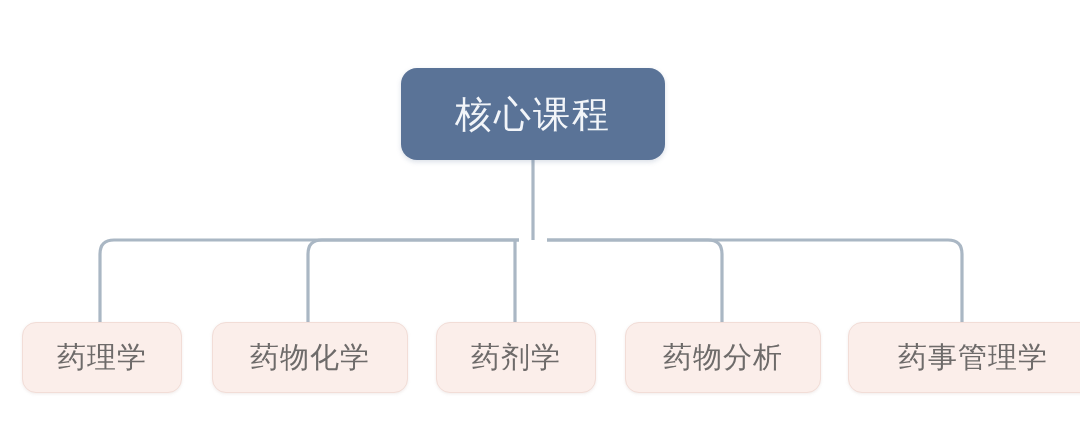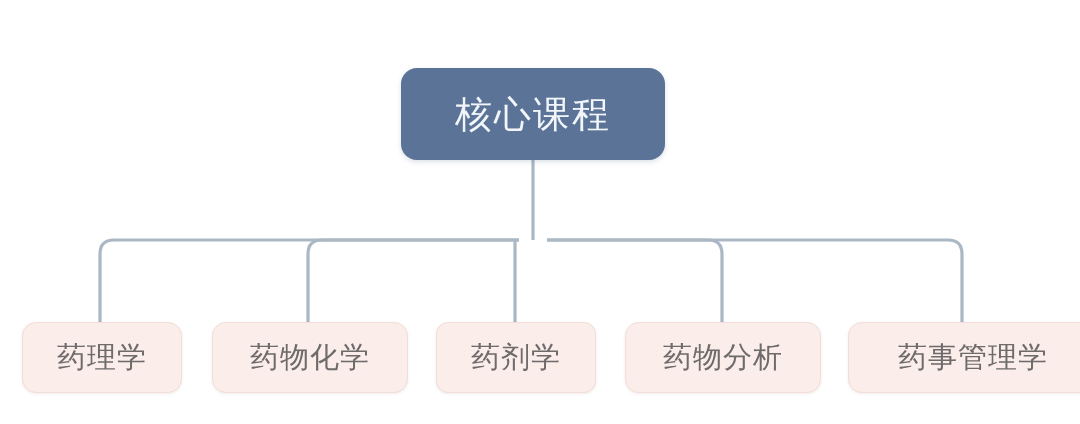--- a/index.html
+++ b/index.html
@@ -55,21 +55,21 @@
     border: 1px solid #f2ddd7;
     box-shadow: 0 1px 3px rgba(180,150,145,0.18);
   }
   .node-child .node-label {
     color: #6e6b6a;
     font-size: 29px;
     letter-spacing: 1px;
   }
   .node-child-0 { left: 22px;  width: 160px; }
   .node-child-1 { left: 212px; width: 196px; }
-  .node-child-2 { left: 436px; width: 160px; border-radius: 12px; }
+  .node-child-2 { left: 436px; width: 160px; }
   .node-child-3 { left: 625px; width: 196px; }
   .node-child-4 { left: 848px; width: 250px; }
   .node-label {
     line-height: 1;
   }
 </style>
 </head>
 <body>
 
 <div id="diagram-canvas">

